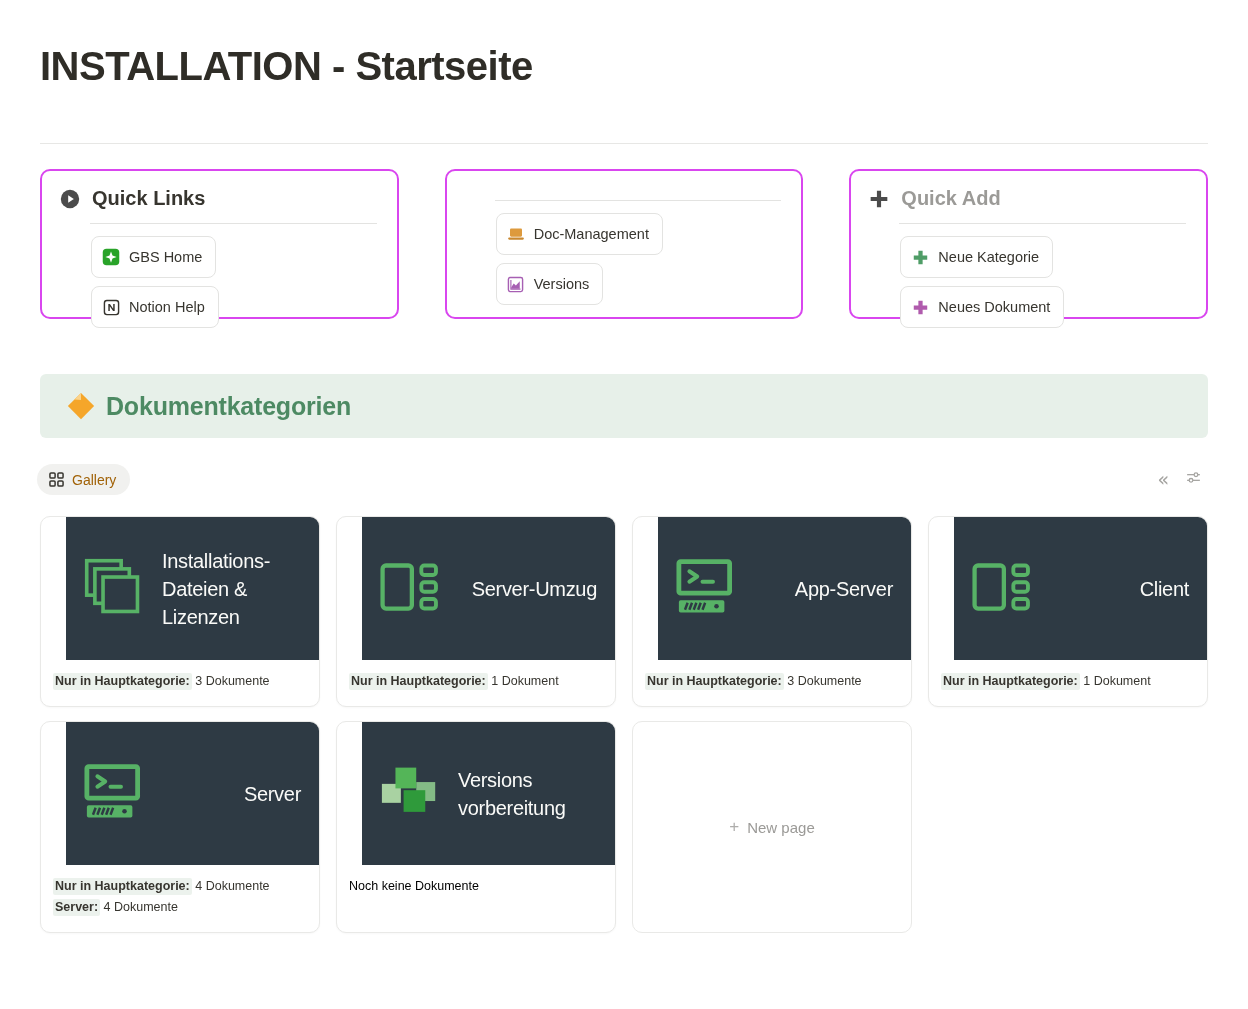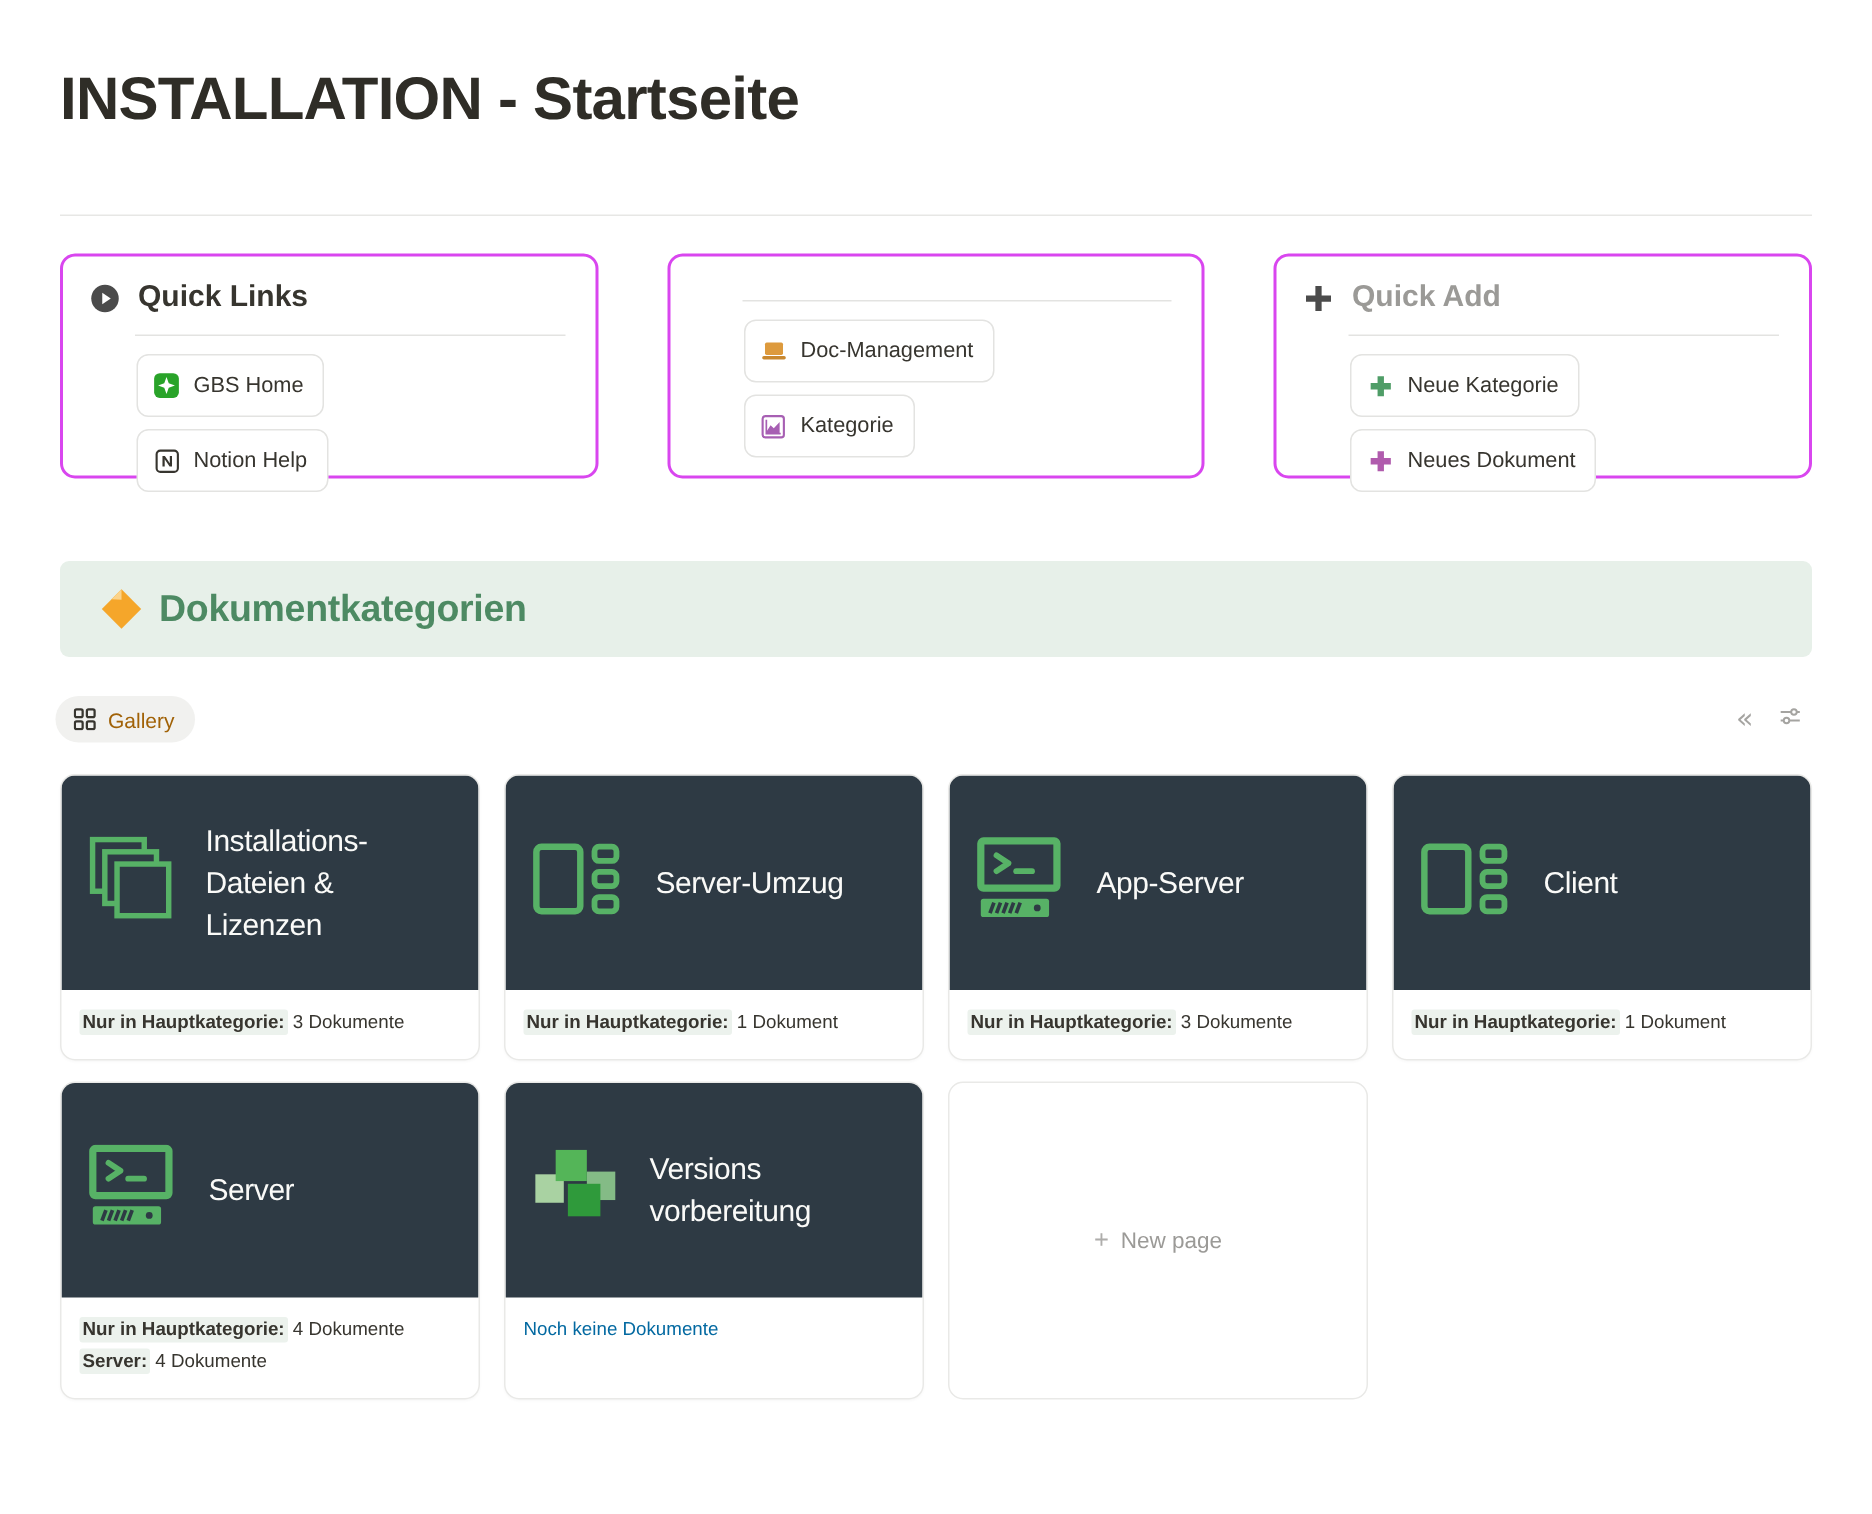--- a/index.html
+++ b/index.html
@@ -122,24 +122,25 @@
     box-shadow:0 1px 2px rgba(15,15,15,0.03);
     cursor:pointer;
     display:flex;
     flex-direction:column;
   }
   .gcover {
     height:143px;
     background:#2e3a44;
     display:flex;
     align-items:center;
-    justify-content:flex-start;
+    justify-content:space-between;
     gap:20px;
     padding:0 18px;
     flex:0 0 auto;
+    margin-left:25px;
   }
   .gcover .gicon { flex:0 0 auto; }
   .gcover-title {
     color:#fafaf8;
     font-size:20px;
     line-height:1.4;
     letter-spacing:-0.3px;
     max-width:142px;
     font-weight:400;
   }
@@ -151,21 +152,21 @@
   }
   .stat-line { margin-bottom:3px; }
   .stat-label {
     font-weight:700;
     background:#ecf2ed;
     padding:1px 2px 2px 2px;
     border-radius:2px;
     color:#37352f;
   }
   .stat-value { color:#37352f; }
-  .note-line { color:#0369a1; font-size:12.5px; }
+  .note-line { color:#000000; font-size:12.5px; }
 
   .new-page-card {
     border:1px solid #e9e9e7;
     border-radius:10px;
     background:#fff;
     display:flex;
     align-items:center;
     justify-content:center;
     gap:8px;
     color:#9b9a97;
@@ -230,21 +231,21 @@
           <span>Doc-Management</span>
         </div>
         <div class="chip">
           <span class="cicon">
             <svg width="17" height="17" viewBox="0 0 24 24">
                 <rect x="2" y="2" width="20" height="20" rx="2.5" fill="#fff" stroke="#a75fb3" stroke-width="2"></rect>
                 <path d="M6 18 V16 L9.5 10.5 L12.5 13.5 L18 7.5 V18 Z" fill="#a75fb3"></path>
                 <path d="M5.5 5.5 V18.5 H19" stroke="#a75fb3" stroke-width="1.6" fill="none"></path>
               </svg>
           </span>
-          <span>Kategorie</span>
+          <span>Versions</span>
         </div>
       </div>
     </div>
 
     <div class="top-card">
       <div class="top-card-head">
         <span class="hicon">
           <svg width="20" height="20" viewBox="0 0 24 24">
               <path d="M9.5 2 H14.5 V9.5 H22 V14.5 H14.5 V22 H9.5 V14.5 H2 V9.5 H9.5 Z" fill="#4b4b4b"></path>
             </svg>

